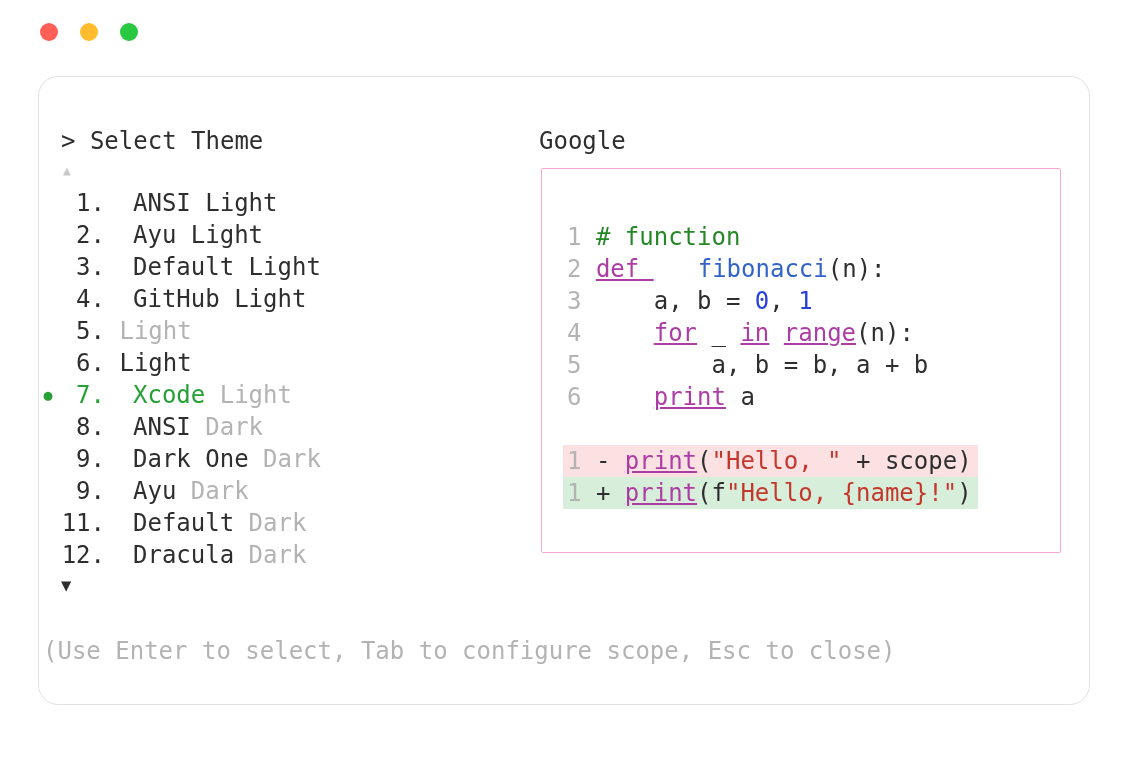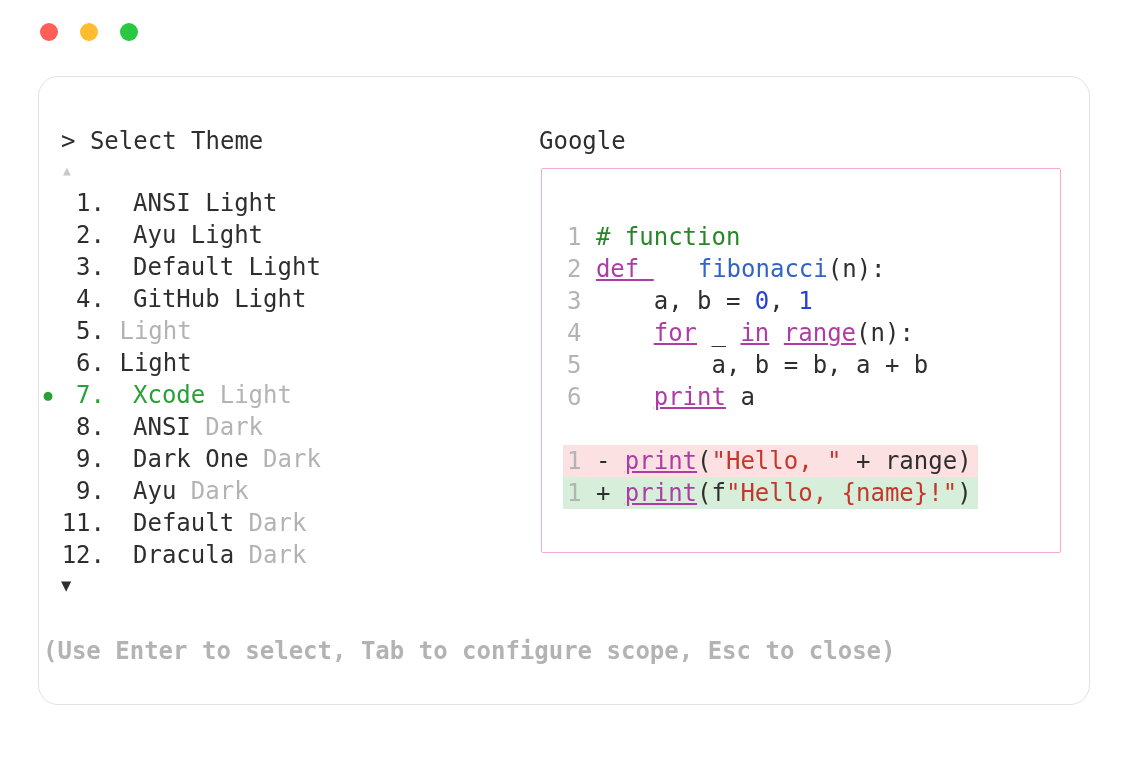--- a/index.html
+++ b/index.html
@@ -55,21 +55,21 @@
   .lnum        { color:var(--dim,#b3b3b3); }
   .tok-plain   { color:#2e2e2e; }
   .tok-comment { color:var(--comment,#278727); }
   .tok-keyword { color:var(--keyword,#ad3da4);text-decoration:underline; }
   .tok-function{ color:var(--function,#3263c8);margin-left:44px; }
   .tok-number  { color:var(--number,#2840d8); }
   .tok-string  { color:var(--string,#c4372d); }
 
   .footer {
     position:absolute; left:4px; top:558px; line-height:32px;
-    color:var(--dim,#b3b3b3); white-space:pre;font-weight:bold;
+    color:var(--dim,#b3b3b3); white-space:pre;
   }
 </style>
 </head>
 <body>
 
 <div class="traffic">
   <span class="dot red"></span>
   <span class="dot yellow"></span>
   <span class="dot green"></span>
 </div>
@@ -100,19 +100,19 @@
 
   <div class="preview-box">
     <div class="code">
         <div class="code-line"><span class="line-content"><span class="lnum">1 </span><span class="tok-comment"># function</span></span></div>
         <div class="code-line"><span class="line-content"><span class="lnum">2 </span><span class="tok-keyword">def </span><span class="tok-function">fibonacci</span><span class="tok-plain">(n):</span></span></div>
         <div class="code-line"><span class="line-content"><span class="lnum">3 </span><span class="tok-plain">    a, b = </span><span class="tok-number">0</span><span class="tok-plain">, </span><span class="tok-number">1</span></span></div>
         <div class="code-line"><span class="line-content"><span class="lnum">4 </span><span class="tok-plain">    </span><span class="tok-keyword">for</span><span class="tok-plain"> _ </span><span class="tok-keyword">in</span><span class="tok-plain"> </span><span class="tok-keyword">range</span><span class="tok-plain">(n):</span></span></div>
         <div class="code-line"><span class="line-content"><span class="lnum">5 </span><span class="tok-plain">        a, b = b, a + b</span></span></div>
         <div class="code-line"><span class="line-content"><span class="lnum">6 </span><span class="tok-plain">    </span><span class="tok-keyword">print</span><span class="tok-plain"> a</span></span></div>
         <div class="code-line"></div>
-        <div class="code-line"><span class="line-content hl-removed"><span class="lnum">1 </span><span class="tok-plain">- </span><span class="tok-keyword">print</span><span class="tok-plain">(</span><span class="tok-string">"Hello, "</span><span class="tok-plain"> + range)</span></span></div>
+        <div class="code-line"><span class="line-content hl-removed"><span class="lnum">1 </span><span class="tok-plain">- </span><span class="tok-keyword">print</span><span class="tok-plain">(</span><span class="tok-string">"Hello, "</span><span class="tok-plain"> + scope)</span></span></div>
         <div class="code-line"><span class="line-content hl-added"><span class="lnum">1 </span><span class="tok-plain">+ </span><span class="tok-keyword">print</span><span class="tok-plain">(f</span><span class="tok-string">"Hello, {name}!"</span><span class="tok-plain">)</span></span></div>
       </div>
   </div>
 
   <div class="footer">(Use Enter to select, Tab to configure scope, Esc to close)</div>
 </div>
 
 </body></html>

